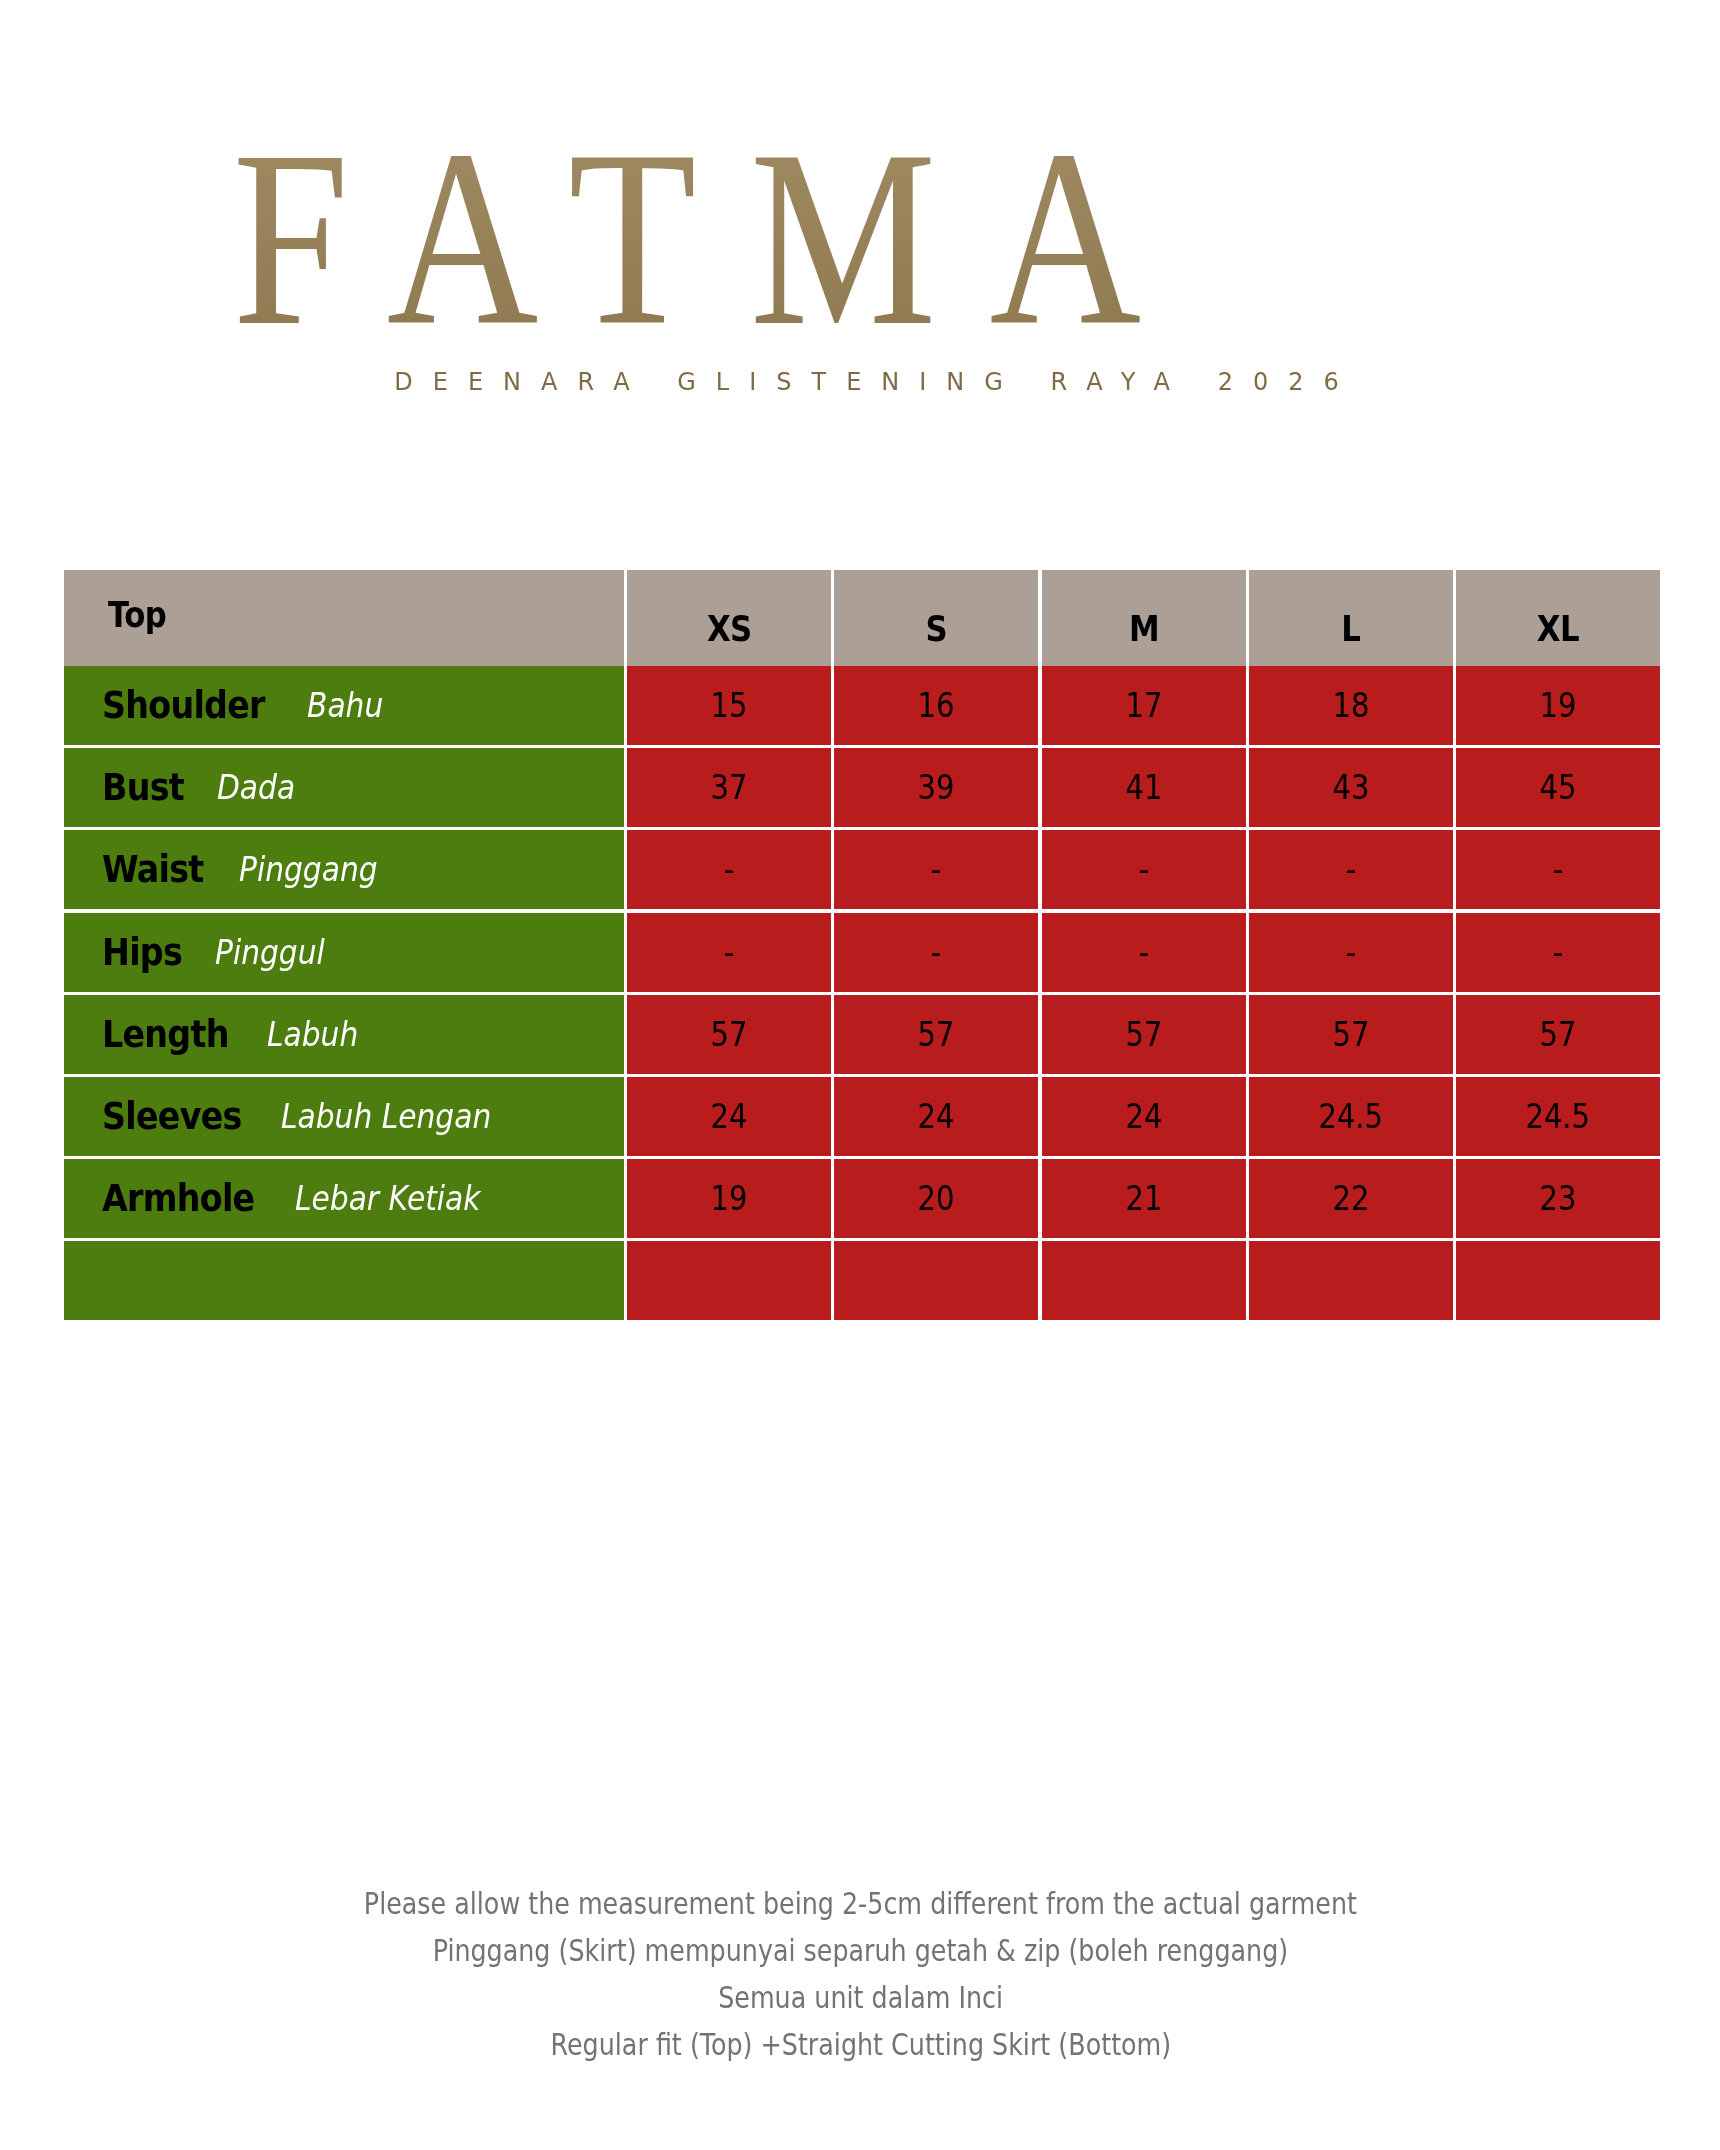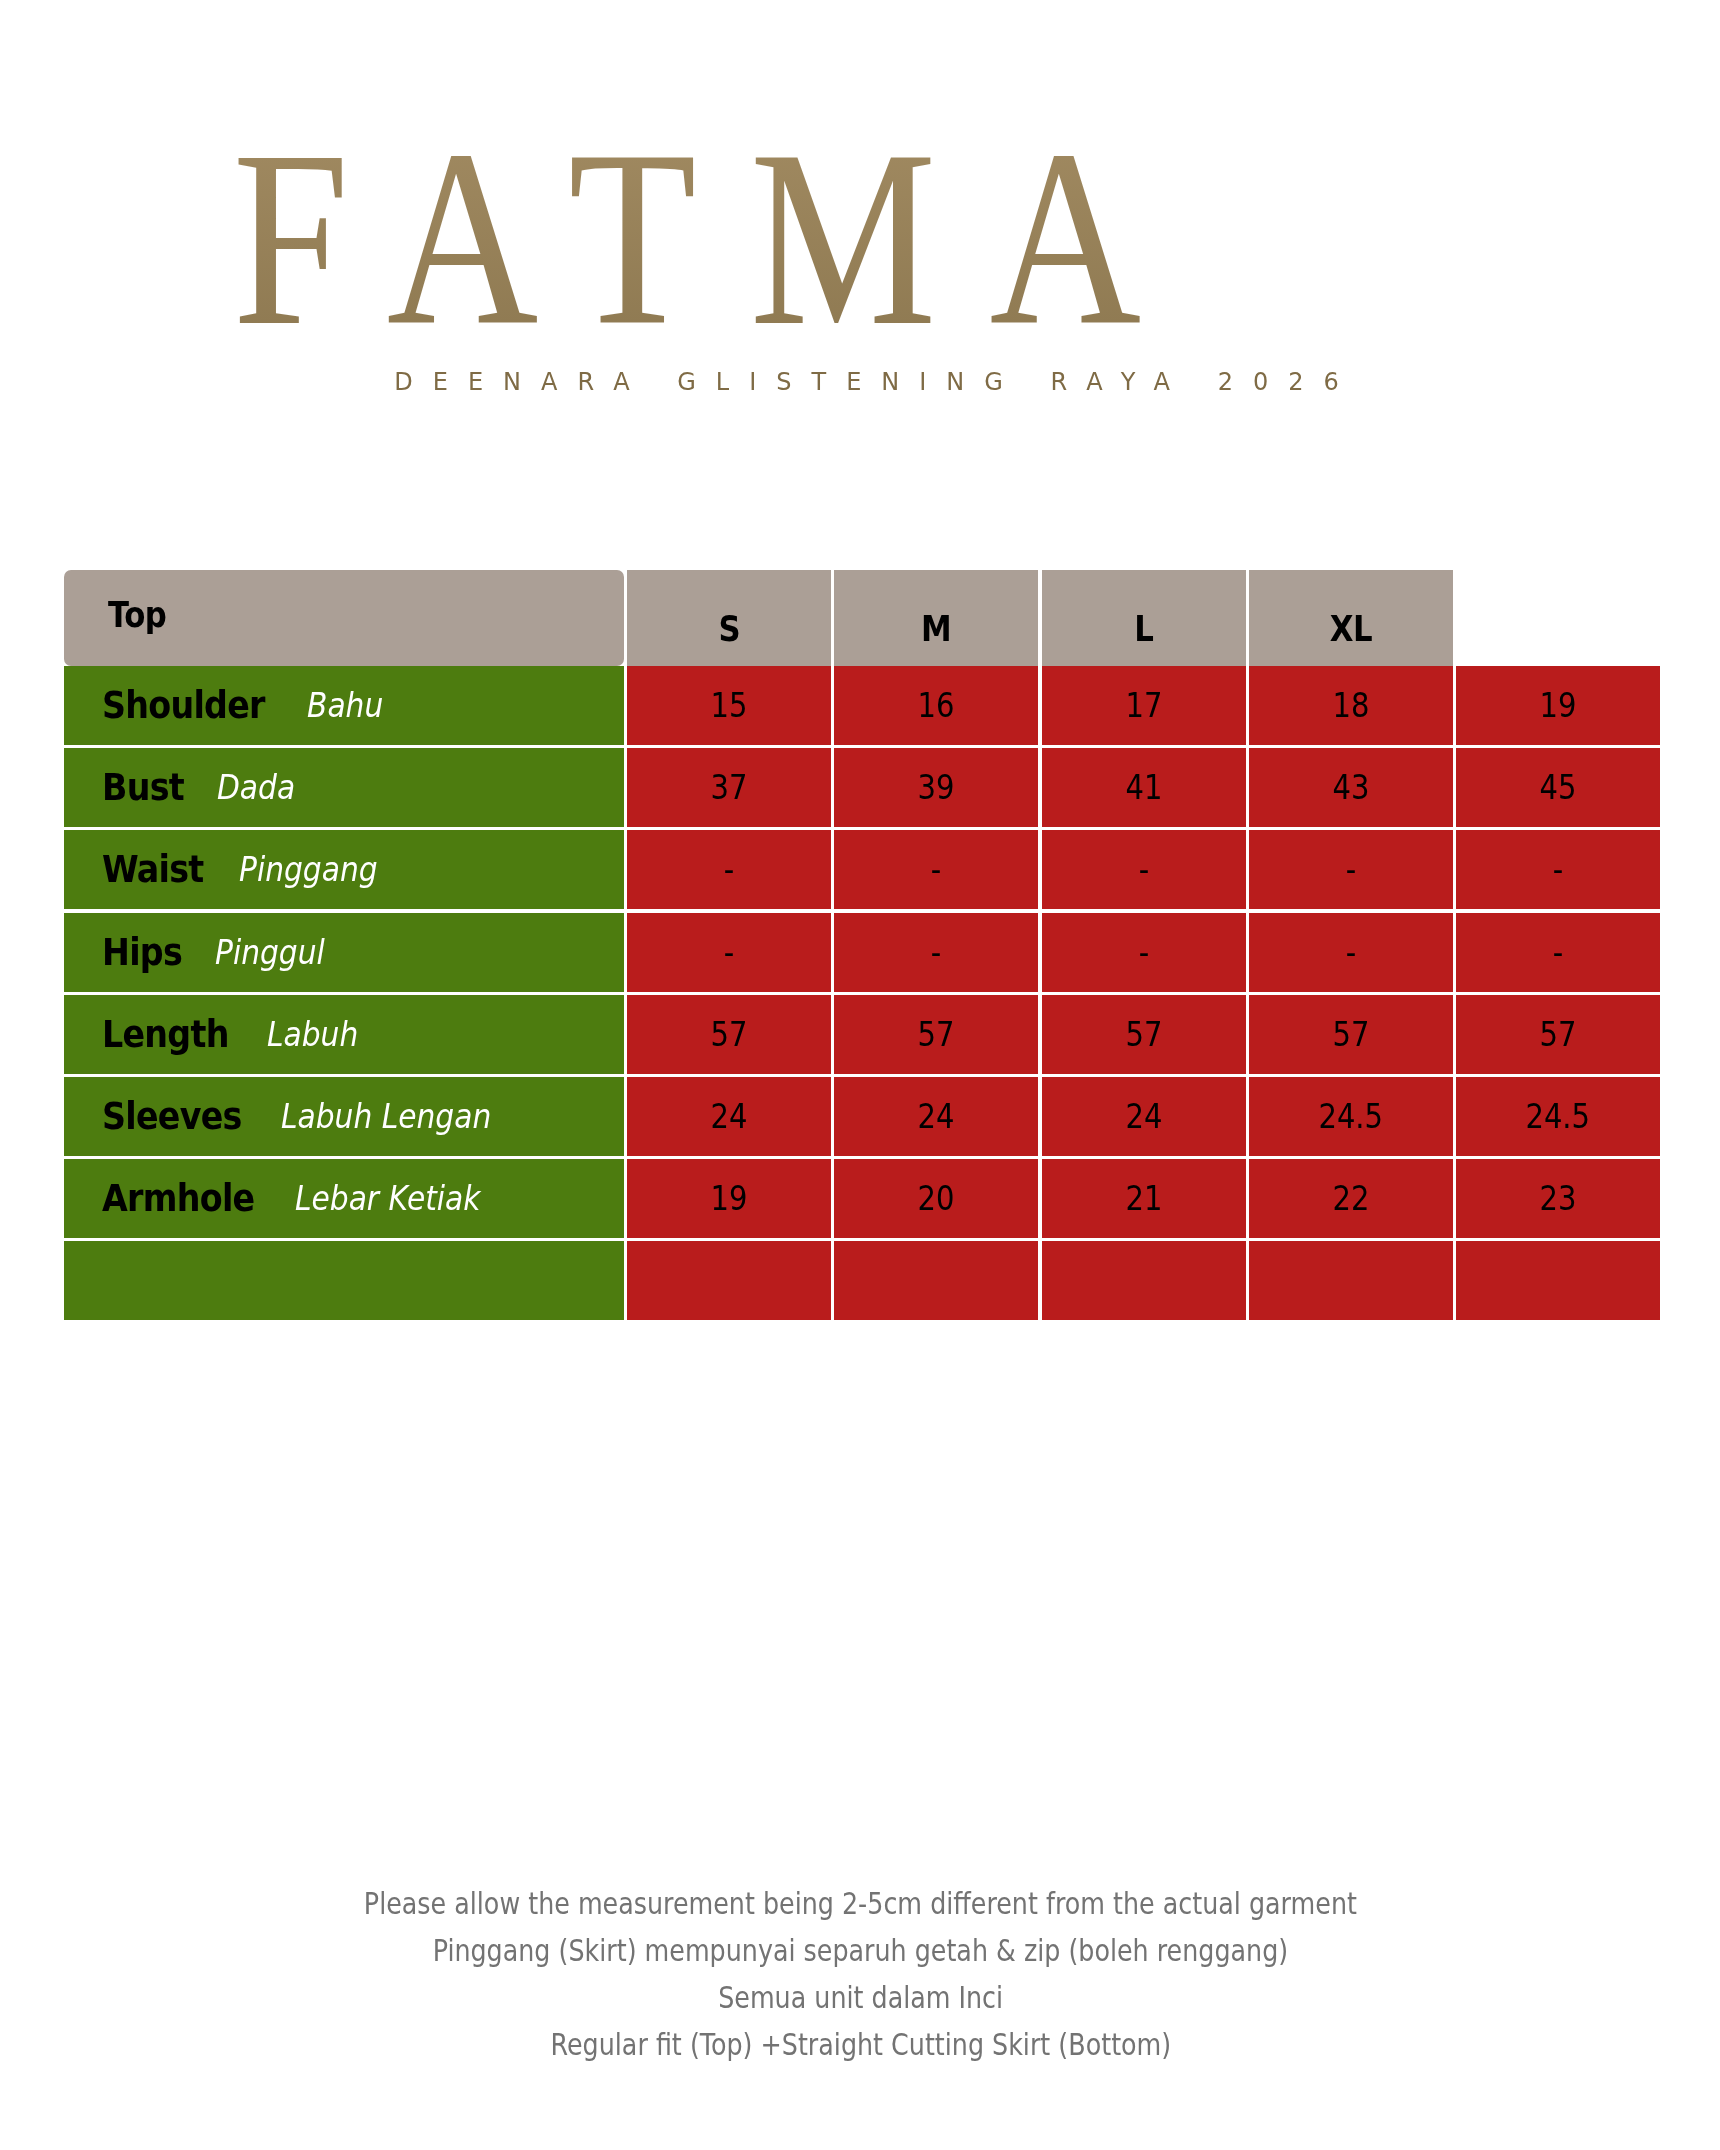--- a/index.html
+++ b/index.html
@@ -50,21 +50,21 @@
   .row + .row { margin-top: 3.2px; }
   .cell {
     box-sizing: border-box;
     display: flex; align-items: center; justify-content: center;
     color: #000;
   }
   .cell + .cell { margin-left: 3.2px; }
   .c-label { width: 560px; justify-content: flex-start; padding-left: 40px; }
   .c-size { width: 204px; }
   .head .cell { background: #ab9f96; height: 96px; }
-  .head .c-label { padding-left: 40px; padding-bottom: 7px; border-radius: 7px; }
+  .head .c-label { padding-left: 40px; padding-bottom: 7px; }
   .head .c-size { padding-top: 22px; }
   .head-text {
     font-family: "DejaVu Sans", sans-serif;
     font-weight: 700;
     font-size: 35px;
     letter-spacing: -0.8px;
     transform: scaleX(0.88);
   }
   .body .cell { height: 79px; }
   .body .c-label { background: #4d7c0f; padding-left: 38px; }
@@ -119,20 +119,23 @@
 <div class="subtitle">
   <span>DEENARA GLISTENING RAYA 2026</span>
 </div>
 
 <div class="size-table">
   <div class="row head">
     <div class="cell c-label">
       <span class="head-text">Top</span>
     </div>
     <div class="cell c-size">
+        <span class="head-text">XS</span>
+      </div>
+    <div class="cell c-size">
         <span class="head-text">S</span>
       </div>
     <div class="cell c-size">
         <span class="head-text">M</span>
       </div>
     <div class="cell c-size">
         <span class="head-text">L</span>
       </div>
     <div class="cell c-size">
         <span class="head-text">XL</span>

